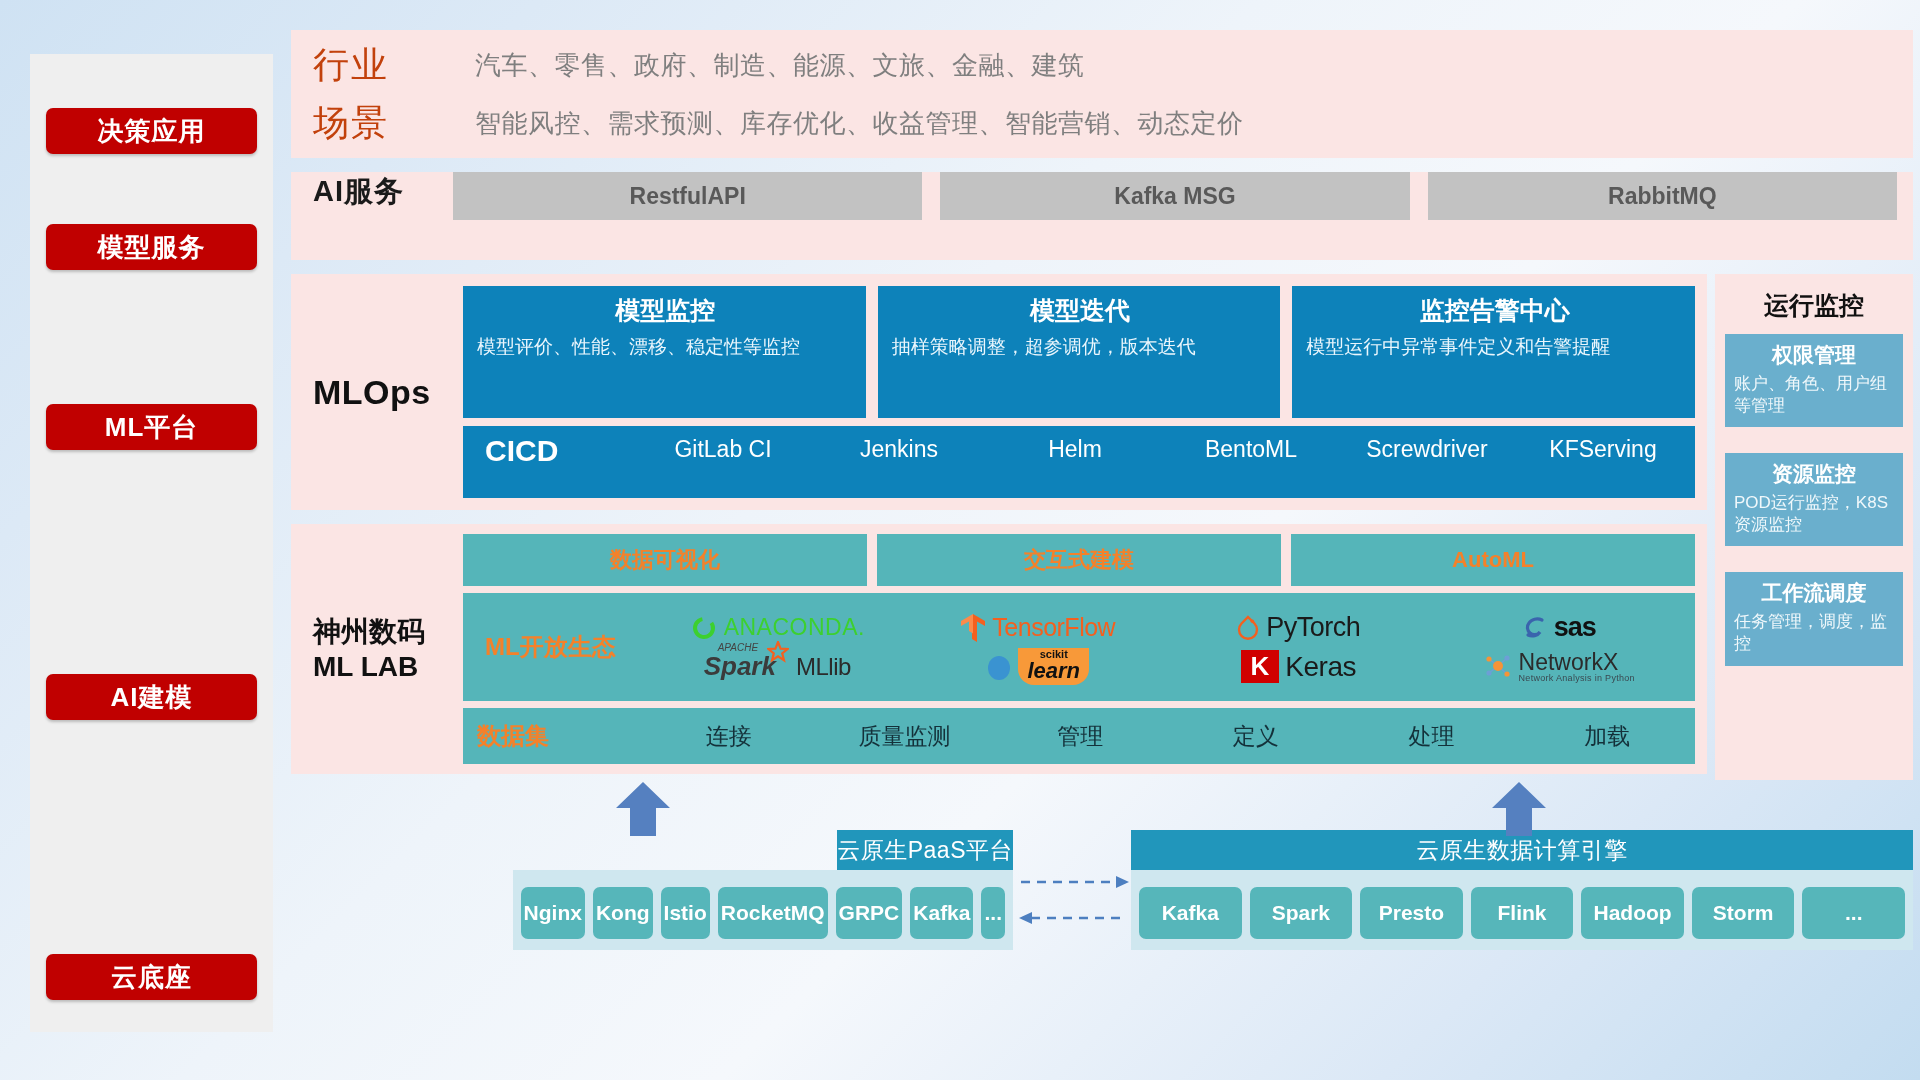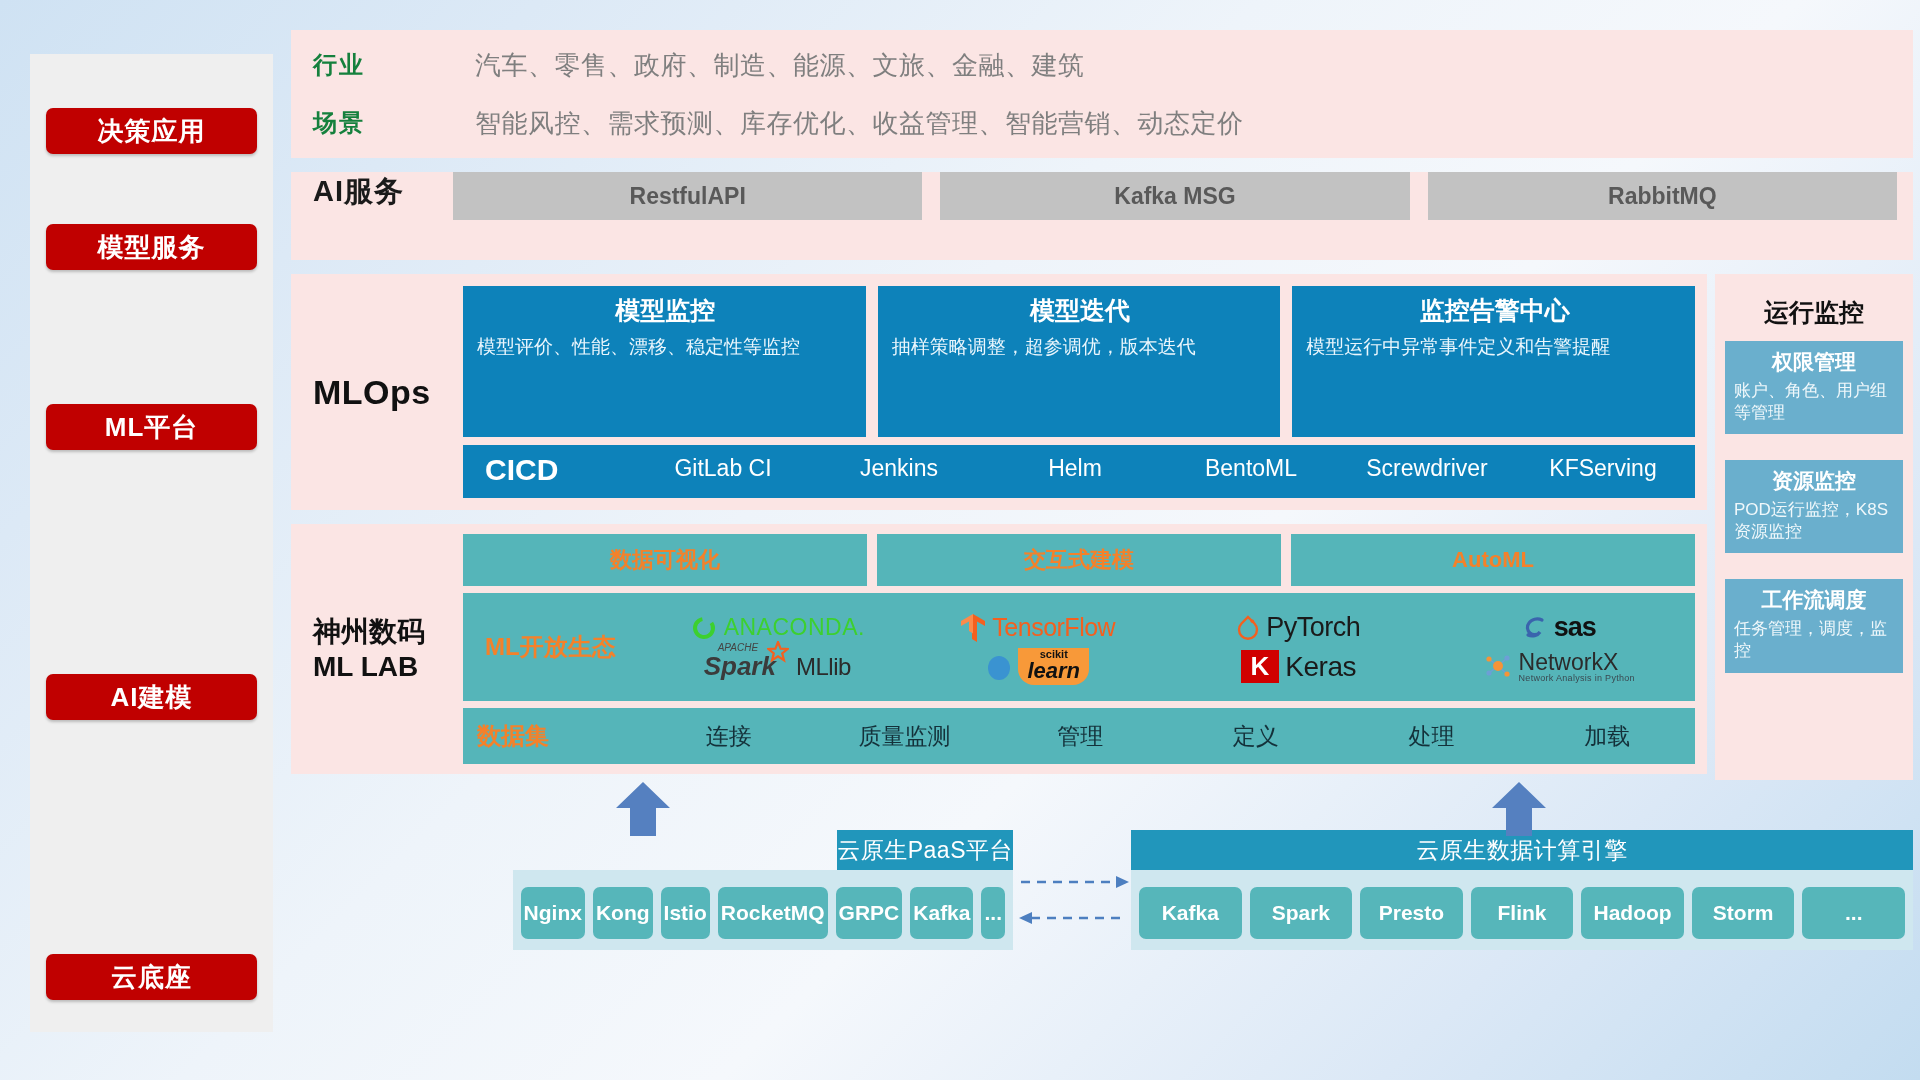--- a/index.html
+++ b/index.html
@@ -61,21 +61,21 @@
   
   .band-app {
     height: 128px;
     display: grid;
     grid-template-columns: 162px 1fr;
     align-items: center;
     padding: 10px 0 10px 22px;
     row-gap: 8px;
   }
   .row-key {
-    font-size: 24px; font-weight: bold; color: #15803d;
+    font-size: 36px; font-weight: normal; color: #c2410c;
     letter-spacing: 2px;
   }
   .row-val { font-size: 26px; color: #7f7f7f; letter-spacing: .5px; }
 
   .band-gap { height: 14px; flex: none; }
 
   
   .band-svc {
     height: 88px;
     display: flex;
@@ -121,21 +121,21 @@
     color: #ffffff;
     padding: 8px 12px 8px 14px;
     display: flex; flex-direction: column;
   }
   .mlops-card-title {
     font-size: 25px; font-weight: bold; text-align: center; margin-bottom: 8px;
   }
   .mlops-card-desc { font-size: 19px; line-height: 1.3; color: #eaf6fd; }
 
   .cicd-bar {
-    height: 53px;
+    height: 72px;
     background: #0d82ba;
     display: flex;
     align-items: flex-start;
     padding: 8px 4px 0 22px;
     color: #fff;
     overflow: hidden;
   }
   .cicd-title { font-size: 30px; font-weight: bold; width: 150px; flex: none; }
   .cicd-item {
     flex: 1;
@@ -147,21 +147,21 @@
 
   
   .monitor-col {
     width: 198px; flex: none;
     background: #fbe5e4;
     margin-left: 8px;
     padding: 10px 10px 10px 10px;
   }
   .monitor-title {
     font-size: 25px; font-weight: bold; color: #111;
-    text-align: center; margin: 12px 0 12px;
+    text-align: center; margin: 5px 0 12px;
   }
   .monitor-card {
     background: #6aafcd;
     color: #ffffff;
     padding: 7px 9px 10px;
     margin-bottom: 26px;
   }
   .monitor-card-title { font-size: 21px; font-weight: bold; text-align: center; margin-bottom: 4px; }
   .monitor-card-desc { font-size: 17px; line-height: 1.3; color: #f0f8fb; }
 

